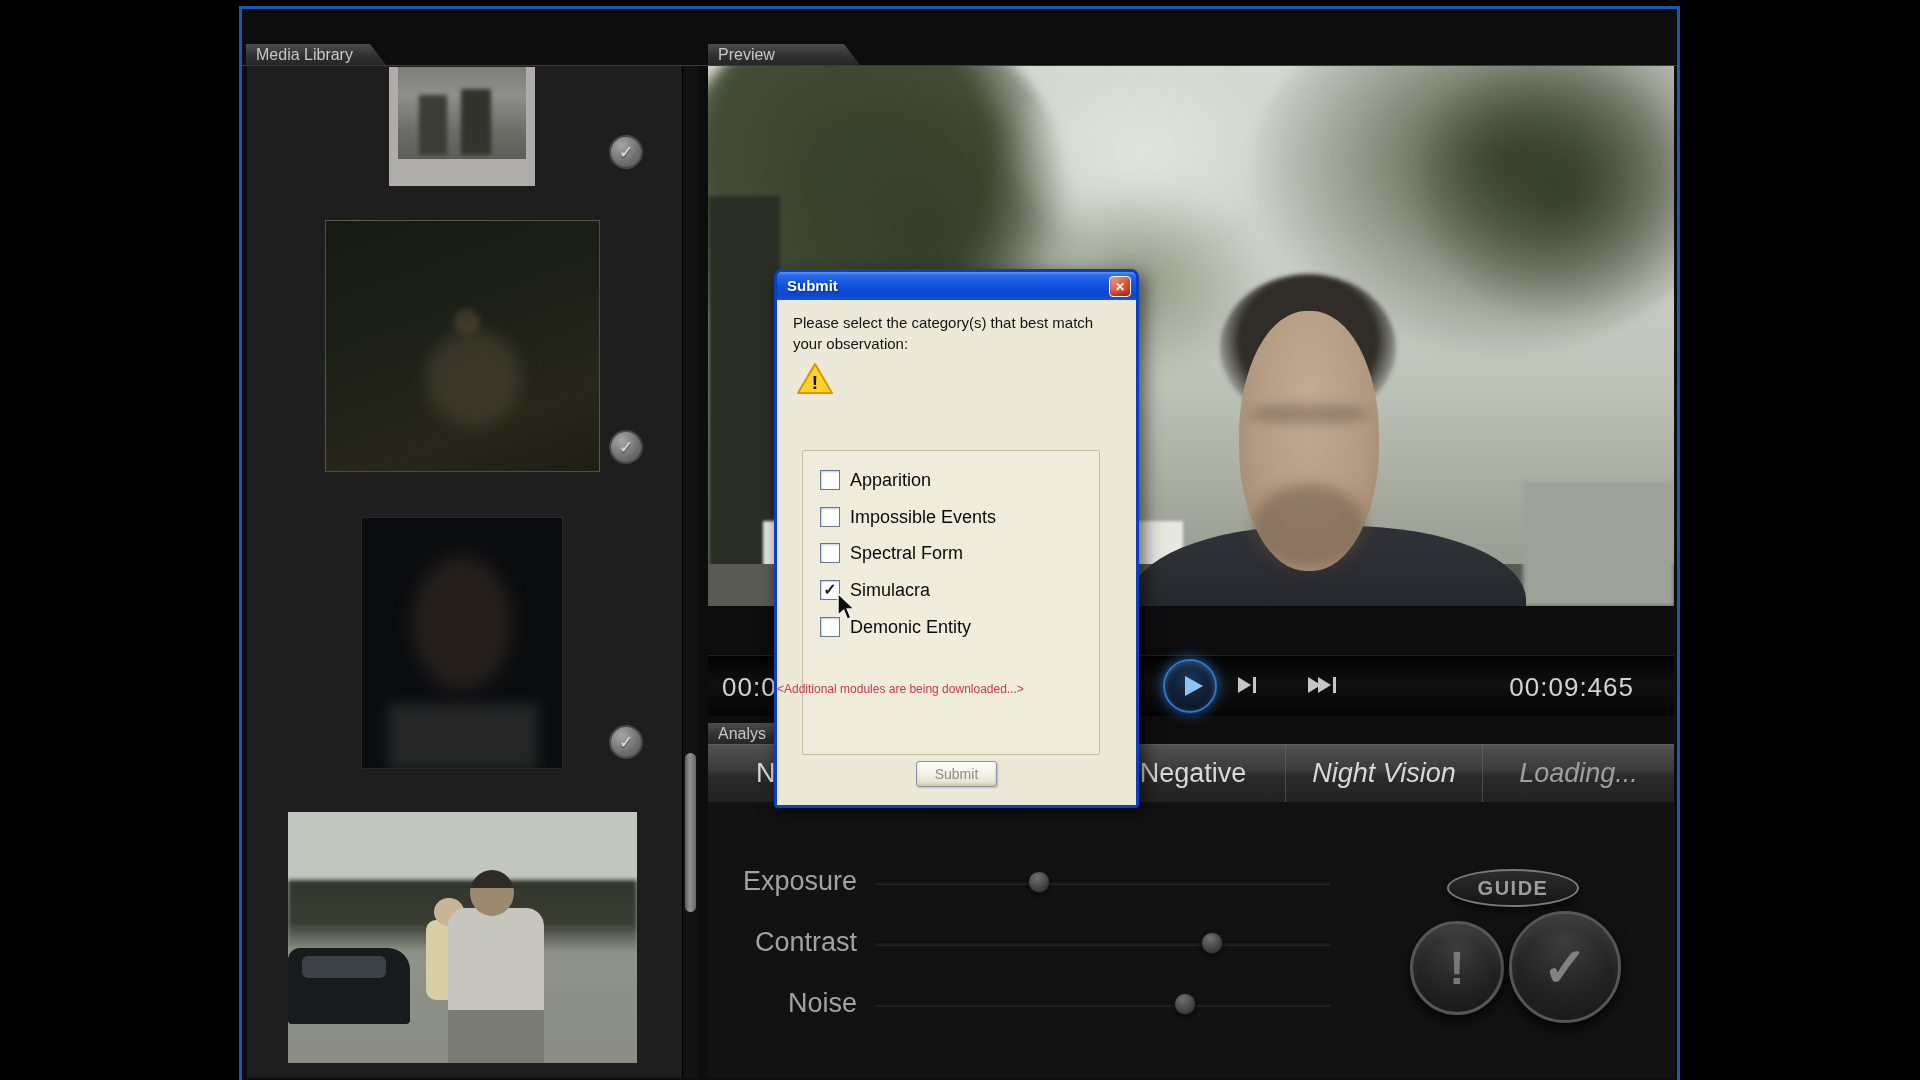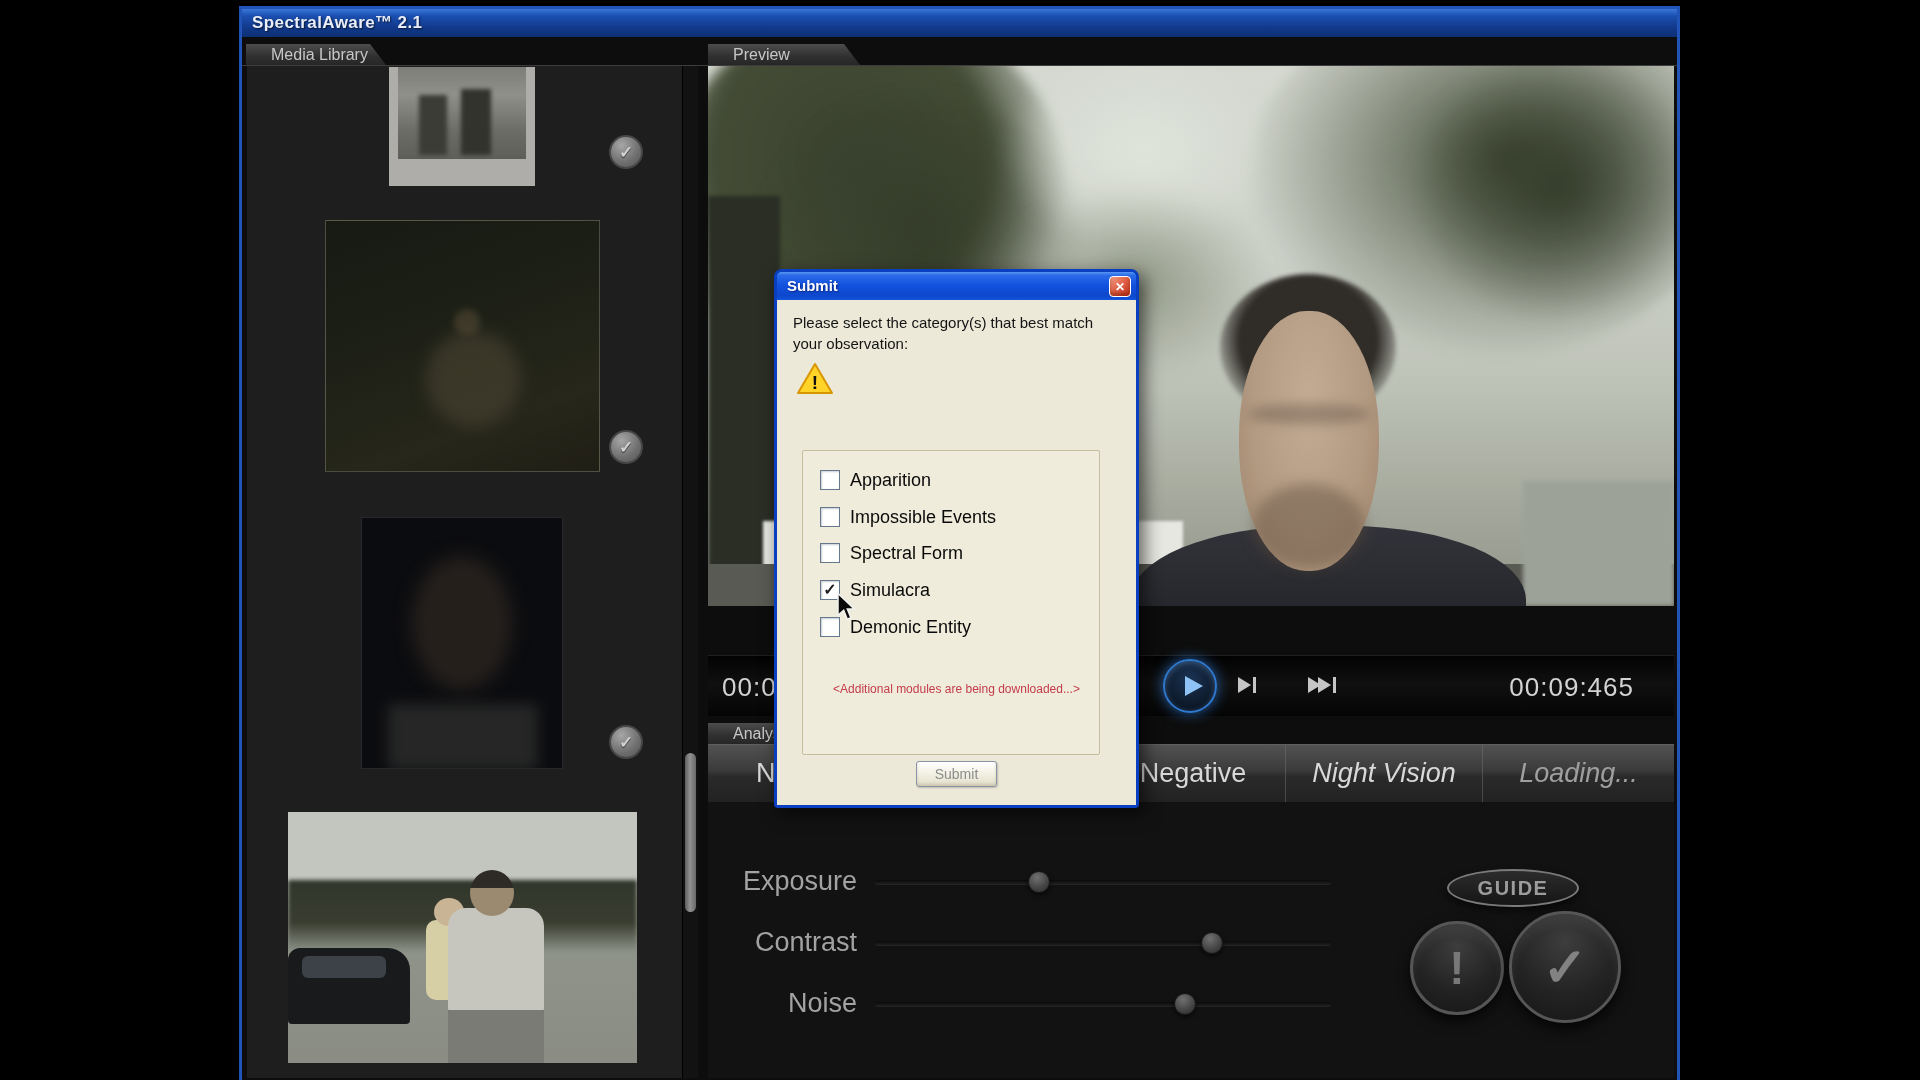--- a/index.html
+++ b/index.html
@@ -9,21 +9,21 @@
   
   #app{position:absolute;left:239px;top:6px;width:1441px;height:1074px;box-sizing:border-box;
        border:3px solid #2253b6;border-bottom:none;background:#0d0d0d;}
   #titlebar{position:absolute;left:0;top:0;width:1435px;height:28px;
        background:linear-gradient(180deg,#3a77d6 0%,#1b4fb0 25%,#123a8c 65%,#0d2f74 100%);}
   #title-text{position:absolute;left:10px;top:4px;color:#e9eef8;font-size:17px;font-weight:bold;
        letter-spacing:.4px;text-shadow:1px 1px 2px rgba(0,0,0,.65);}
 
   .tab{position:absolute;height:21px;background:linear-gradient(180deg,#4c4c4c,#303030 60%,#262626);
        clip-path:polygon(0 0,calc(100% - 16px) 0,100% 100%,0 100%);
-       color:#c7c7c7;font-size:16px;line-height:21px;padding-left:25px;box-sizing:border-box;}
+       color:#c7c7c7;font-size:16px;line-height:21px;padding-left:10px;box-sizing:border-box;}
   #tab-media{left:4px;top:35px;width:140px;}
   #tab-preview{left:466px;top:35px;width:152px;}
   #tab-analysis{left:466px;top:714px;width:172px;}
   #tabline{position:absolute;left:0;top:56px;width:1435px;height:1px;background:#3c3c3c;}
 
   
   #media-panel{position:absolute;left:5px;top:57px;width:451px;height:1012px;background:#1e1e1e;overflow:hidden;}
   .thumb{position:absolute;overflow:hidden;}
   .dim{position:absolute;inset:0;}
   #thumb1{left:142px;top:1px;width:146px;height:119px;background:#e8e7e2;}
@@ -165,38 +165,35 @@
   #warn-text{position:absolute;left:66px;top:62px;width:282px;font-size:13px;line-height:1.45;color:#141414;}
   #groupbox{position:absolute;left:25px;top:150px;width:298px;height:305px;box-sizing:border-box;
        border:1px solid #c3bf9e;border-radius:2px;background:#efecdb;}
   .opt-row{position:absolute;left:43px;height:22px;display:flex;align-items:center;}
   .opt-box{width:20px;height:20px;box-sizing:border-box;background:#fff;border:1px solid #68788c;
        box-shadow:inset 1px 1px 2px rgba(90,110,130,.35);display:flex;align-items:center;justify-content:center;}
   .opt-mark{display:none;font-size:16px;font-weight:bold;color:#1d1d1d;line-height:1;}
   .opt-row.checked .opt-mark{display:block;}
   .opt-label{margin-left:10px;font-size:18px;color:#0a0a0a;}
   #opt0{top:169px;} #opt1{top:206px;} #opt2{top:242px;} #opt3{top:279px;} #opt4{top:316px;}
-  #dlg-status{position:absolute;left:0;right:0;top:382px;text-align:center;font-size:12px;color:#c43b4a;}
+  #dlg-status{position:absolute;left:0;right:0;top:382px;text-align:left;font-size:12px;color:#c43b4a;}
   #dlg-submit{position:absolute;left:139px;top:461px;width:81px;height:26px;box-sizing:border-box;
        border:1px solid #8a93a6;border-radius:3px;color:#8c8c8c;font-size:14px;
        background:linear-gradient(180deg,#ffffff,#f4f2e6 45%,#e2dfca 100%);
        box-shadow:inset 0 -2px 3px rgba(160,150,120,.35),1px 1px 2px rgba(0,0,0,.2);
        display:flex;align-items:center;justify-content:center;}
 
   #cursor{position:absolute;left:594px;top:583px;z-index:100;}
 </style>
 </head>
 <body>
 
 <div id="stage">
   <div id="app">
 
-    <div id="titlebar">
-      <span id="title-text">SpectralAware™ 2.1</span>
-    </div>
 
     <div class="tab" id="tab-media">
       <span>Media Library</span>
     </div>
     <div class="tab" id="tab-preview">
       <span>Preview</span>
     </div>
     <div id="tabline"></div>
 
     <div id="media-panel">

